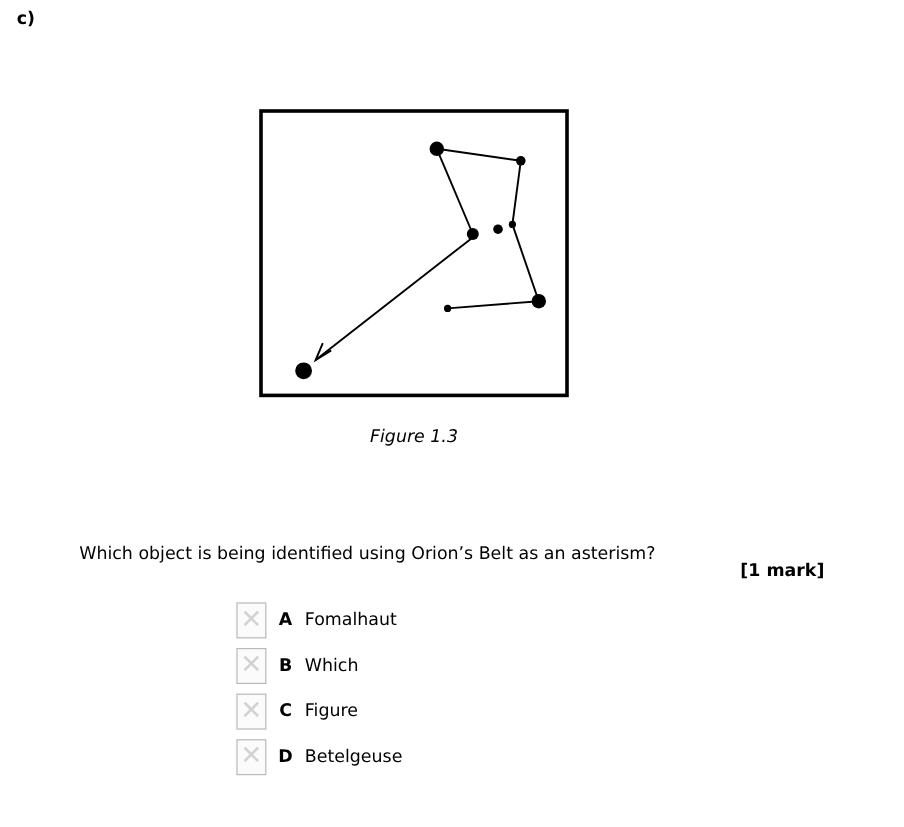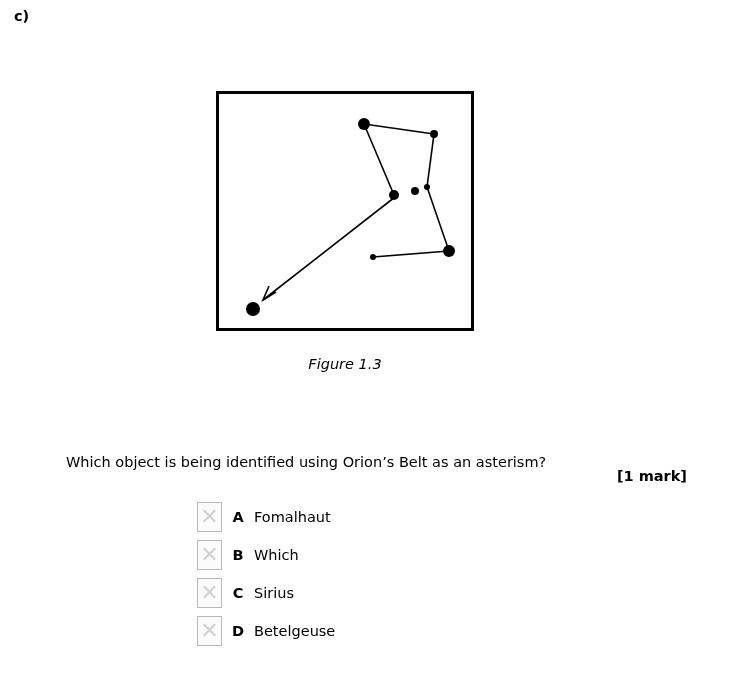--- a/index.html
+++ b/index.html
@@ -179,21 +179,21 @@
 
     <div class="option-row">
       <div class="checkbox">✕</div>
       <div class="option-letter">B</div>
       <div class="option-text">Which</div>
     </div>
 
     <div class="option-row">
       <div class="checkbox">✕</div>
       <div class="option-letter">C</div>
-      <div class="option-text">Sirius</div>
+      <div class="option-text">Figure</div>
     </div>
 
     <div class="option-row">
       <div class="checkbox">✕</div>
       <div class="option-letter">D</div>
       <div class="option-text">Betelgeuse</div>
     </div>
 
   </div>
 

